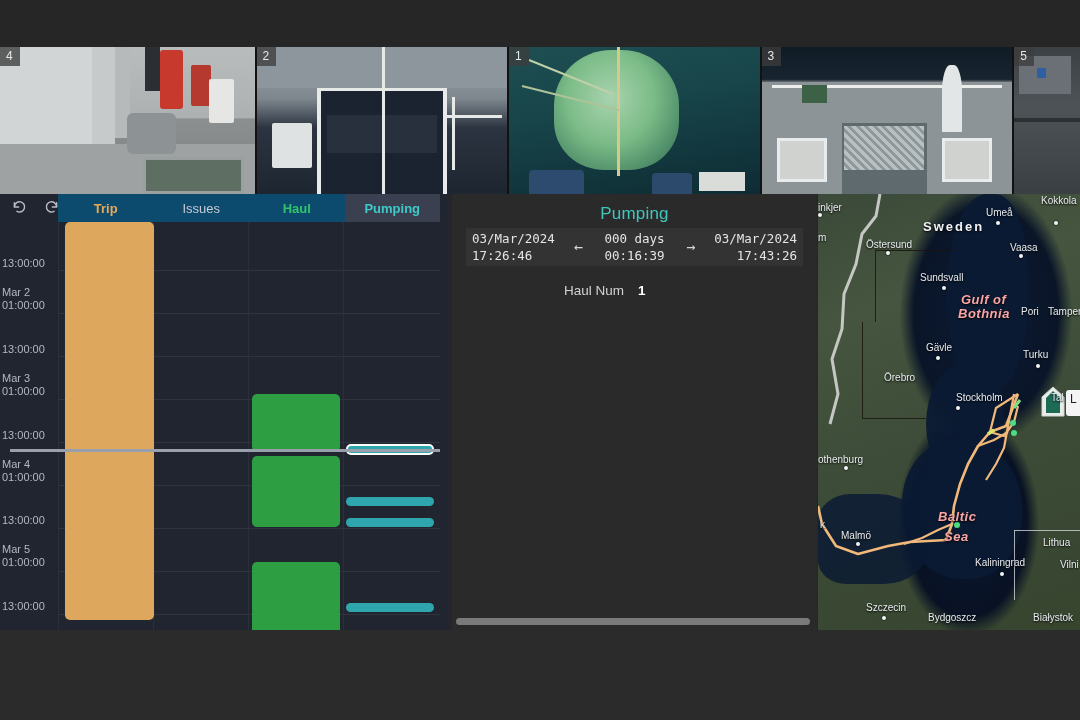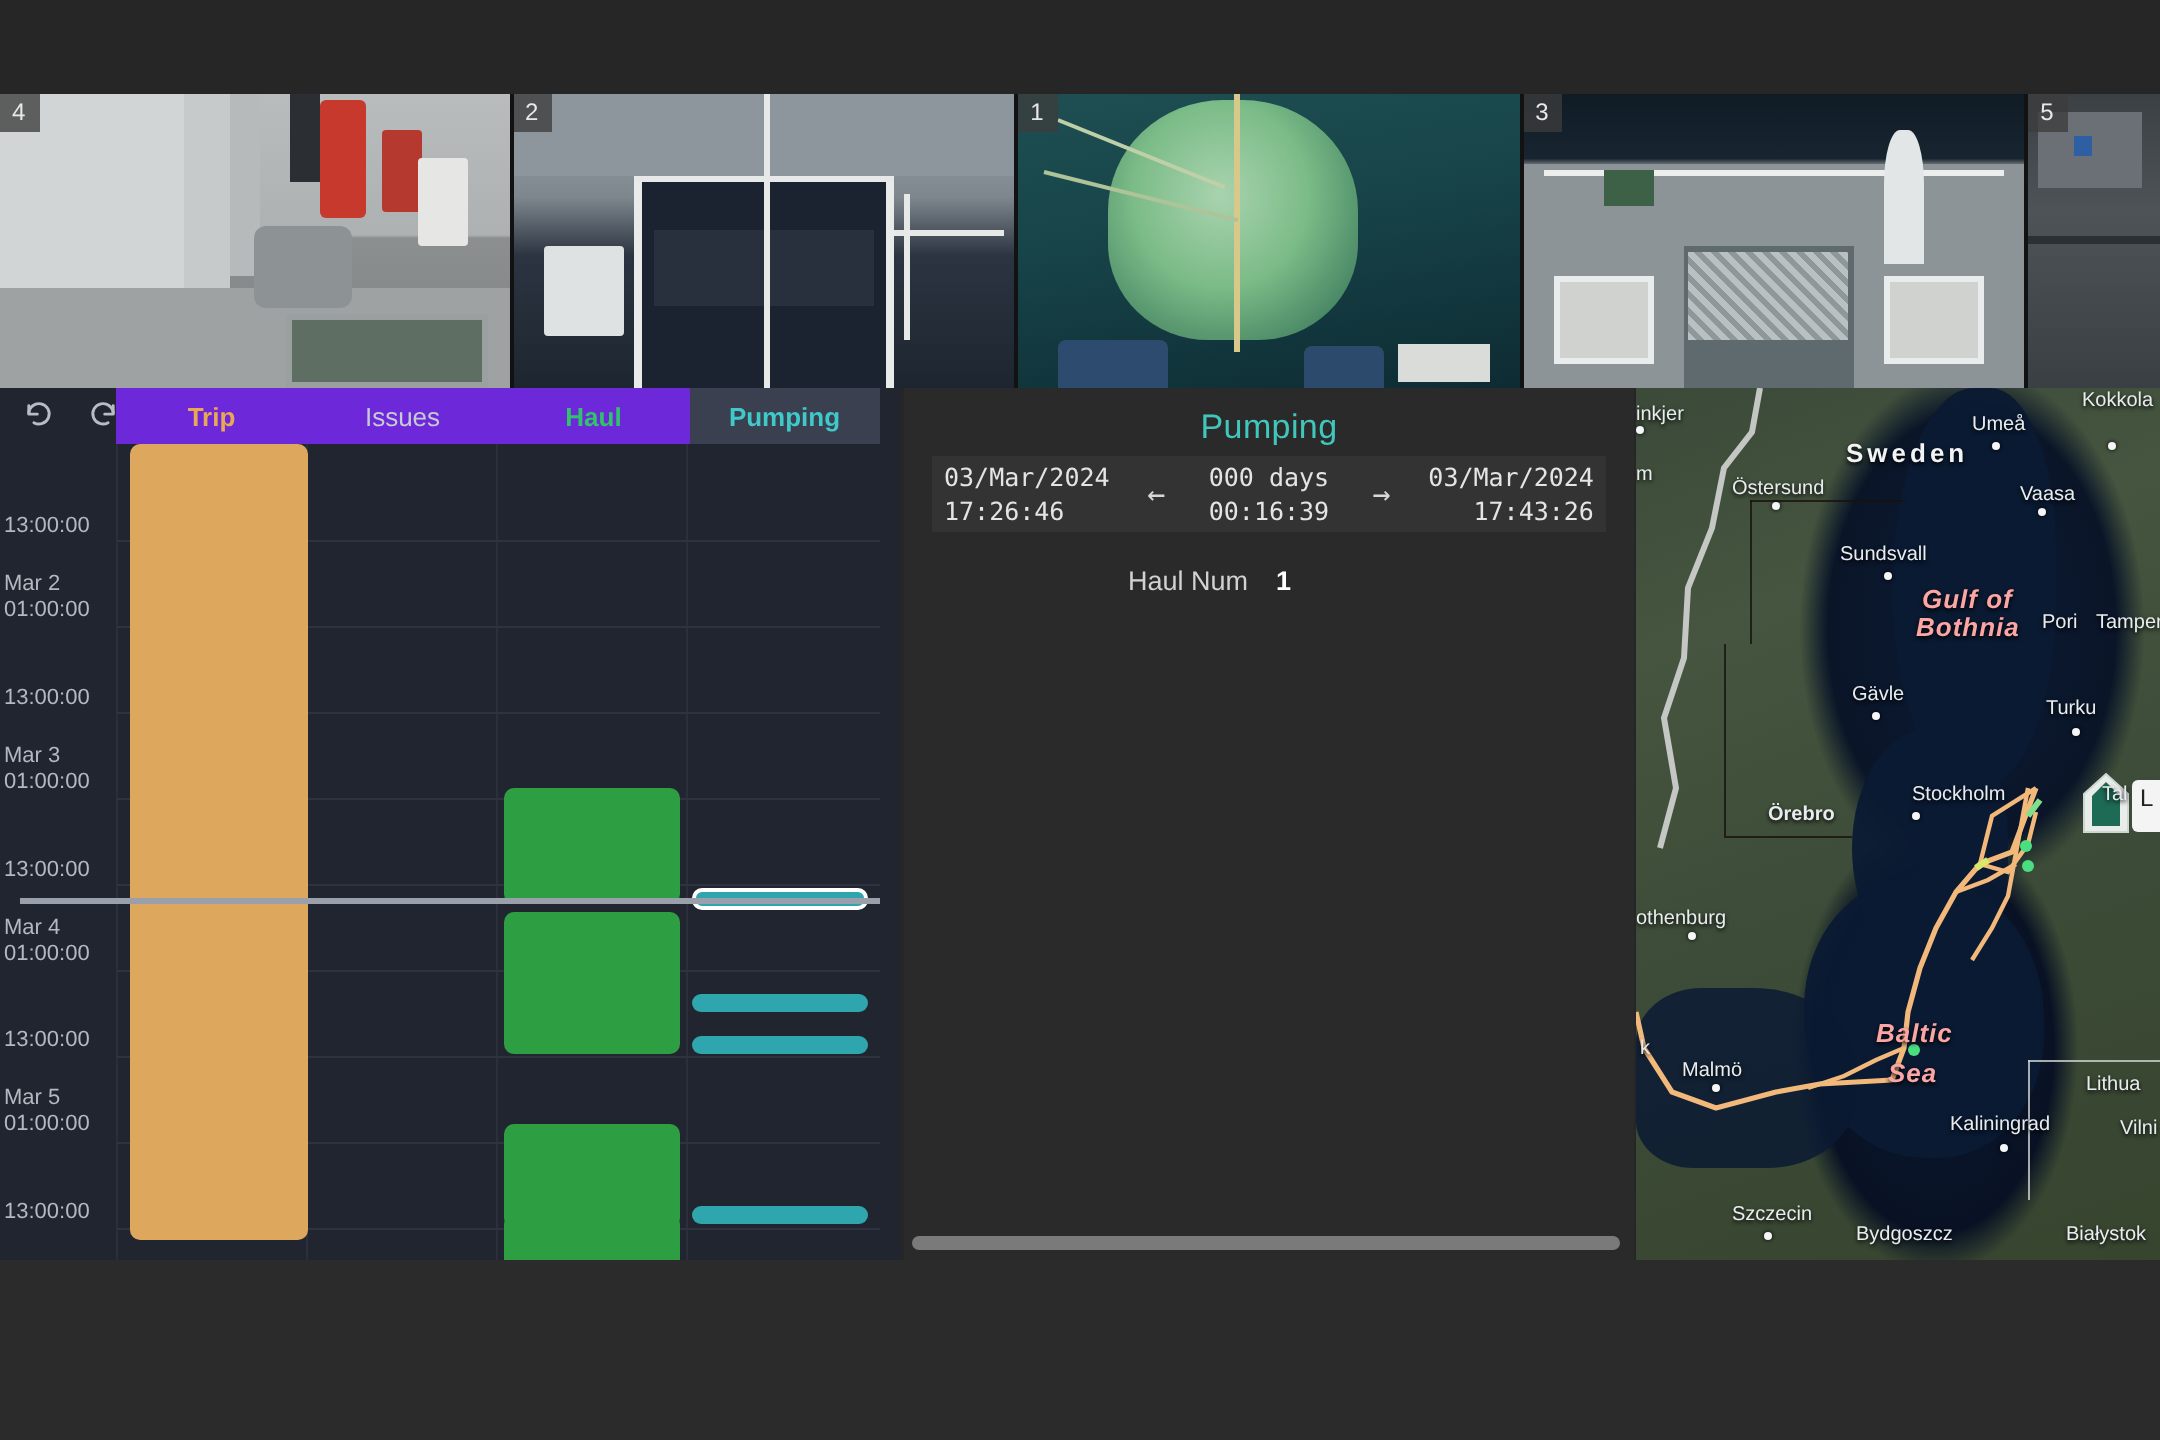--- a/index.html
+++ b/index.html
@@ -106,21 +106,21 @@
   
   .mainrow { position: absolute; left: 0; top: 194px; width: 1080px; height: 436px; }
 
   
   .tl { position: absolute; left: 0; top: 0; width: 450px; height: 436px; background: #212530; }
   .tl-header { position: relative; height: 28px; display:flex; align-items:center; }
   .tl-undo-wrap { position:absolute; left:8px; top:2px; display:flex; gap:10px; }
   .ico-btn { width: 22px; height: 22px; display:flex; align-items:center; justify-content:center;
              color: #b9bcc4; }
   .tl-tabs { position:absolute; left:58px; top:0; width: 382px; height: 28px;
-             display:flex; background:#6d28d9; }
+             display:flex; background:#0c4a6e; }
   .tl-tab { flex:1; display:flex; align-items:center; justify-content:center;
             font-size: 13px; font-weight: bold; }
   .tl-tab.sel { background: #3a4050; }
   .tab-trip { color:#e8a955; }
   .tab-issues { color:#c6cad2; font-weight:normal;}
   .tab-haul { color:#2fc46b; }
   .tab-pump { color:#3fc9c9; }
 
   .tl-body { position:absolute; left:0; top:28px; width:450px; height:408px; overflow:hidden; }
   .tl-grid-line { position:absolute; left:58px; width: 382px; height:1px; background:#2f3341; }
@@ -416,21 +416,21 @@
           <div class="map-label" style="left: 0px; top: 38px;">m</div>
           <div class="map-label" style="left: 48px; top: 45px;">Östersund</div>
           <div class="map-label" style="left: 192px; top: 48px;">Vaasa</div>
           <div class="map-label" style="left: 102px; top: 78px;">Sundsvall</div>
           <div class="map-label water" style="left: 143px; top: 98px;">Gulf of</div>
           <div class="map-label water" style="left: 140px; top: 112px;">Bothnia</div>
           <div class="map-label" style="left: 203px; top: 112px;">Pori</div>
           <div class="map-label" style="left: 230px; top: 112px;">Tampere</div>
           <div class="map-label" style="left: 108px; top: 148px;">Gävle</div>
           <div class="map-label" style="left: 205px; top: 155px;">Turku</div>
-          <div class="map-label" style="left: 66px; top: 208px; font-weight: bold;">Örebro</div>
+          <div class="map-label" style="left: 66px; top: 178px;">Örebro</div>
           <div class="map-label" style="left: 138px; top: 198px;">Stockholm</div>
           <div class="map-label" style="left: 233px; top: 198px;">Tal</div>
           <div class="map-label" style="left: 0px; top: 260px;">othenburg</div>
           <div class="map-label" style="left: 2px; top: 325px;">k</div>
           <div class="map-label" style="left: 23px; top: 336px;">Malmö</div>
           <div class="map-label water" style="left: 120px; top: 315px;">Baltic</div>
           <div class="map-label water" style="left: 126px; top: 335px;">Sea</div>
           <div class="map-label" style="left: 225px; top: 343px;">Lithua</div>
           <div class="map-label" style="left: 157px; top: 363px;">Kaliningrad</div>
           <div class="map-label" style="left: 242px; top: 365px;">Vilni</div>

